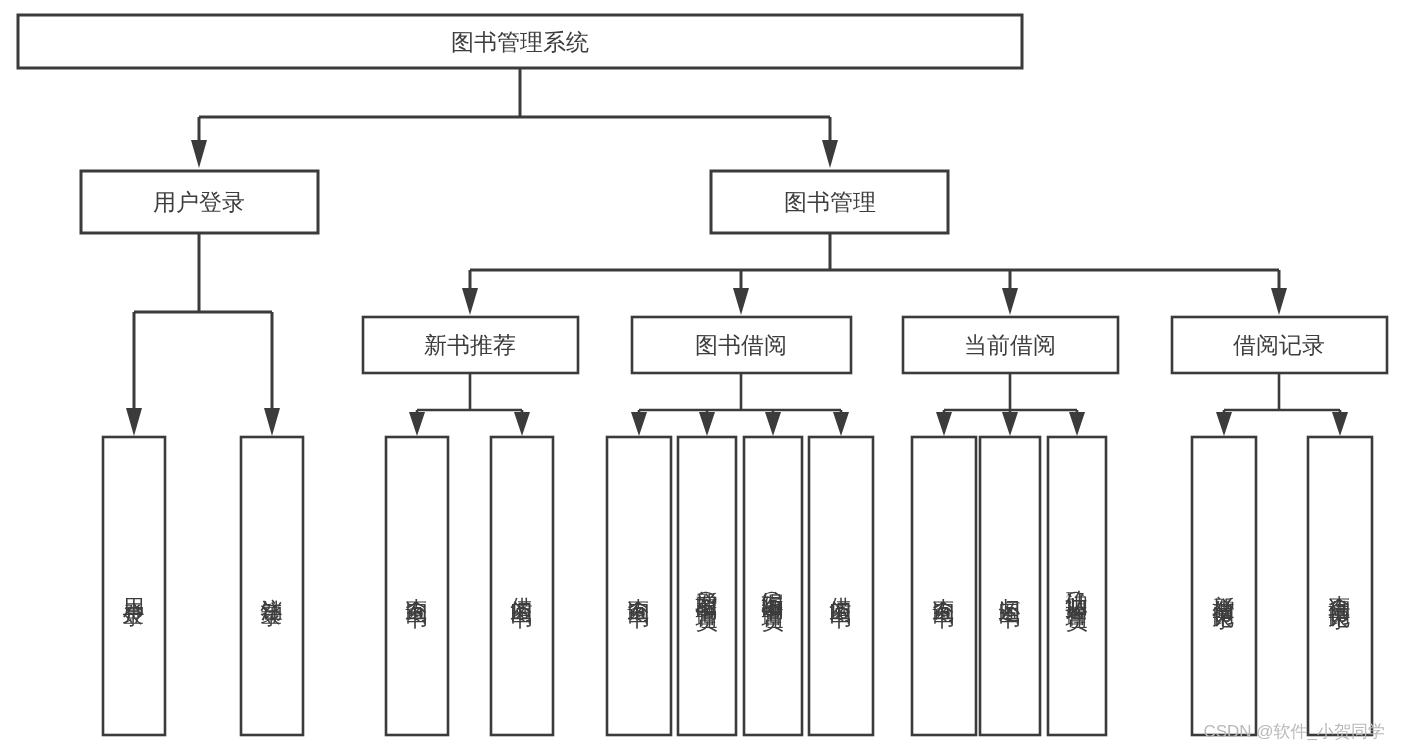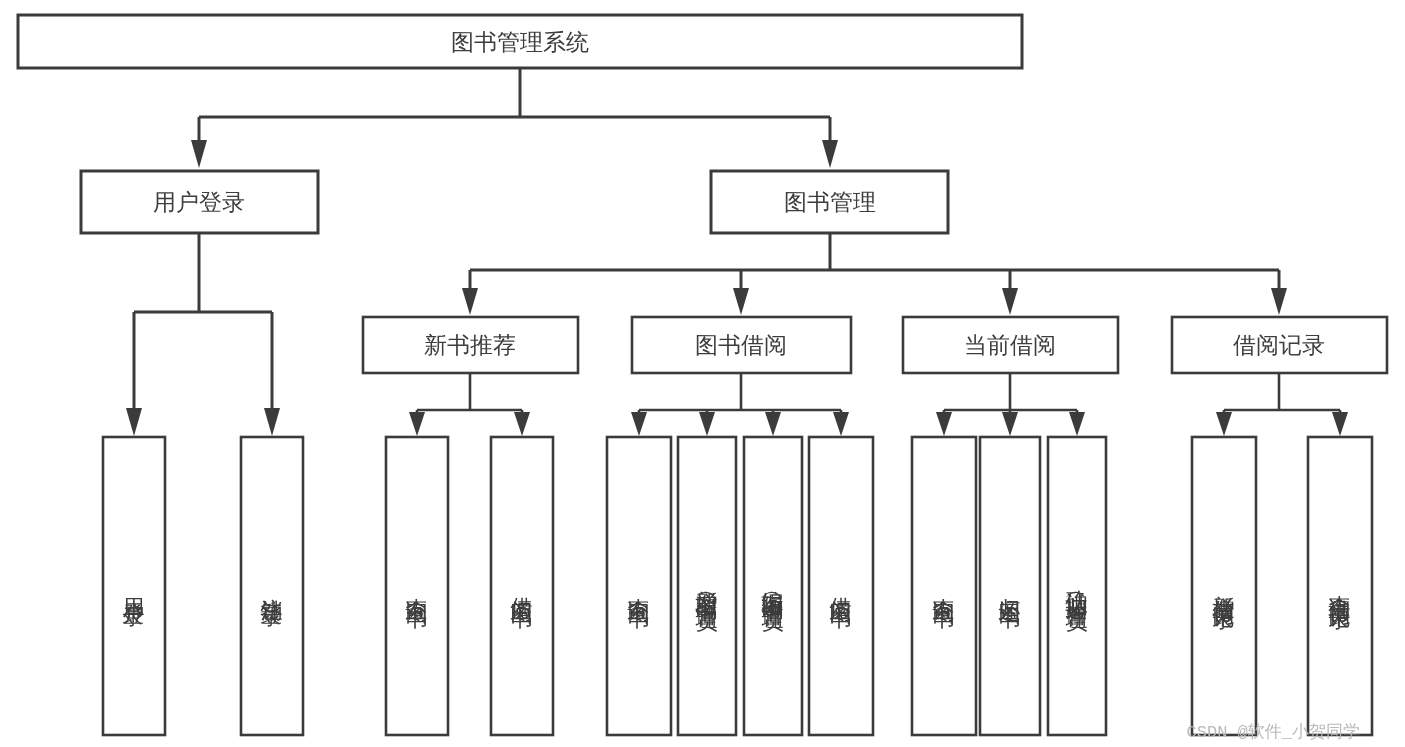--- a/index.html
+++ b/index.html
@@ -11,20 +11,21 @@
     width: 1405px;
     height: 747px;
     font-family: "DejaVu Sans", "Liberation Sans", sans-serif;
     overflow: hidden;
   }
   #diagram-root {
     position: relative;
     width: 1370px;
     height: 747px;
     background: #ffffff;
+    padding-left: 25px;
   }
   svg.flow {
     position: absolute;
     top: 0;
     left: 0;
     width: 1405px;
     height: 747px;
   }
   .node-rect {
     fill: #ffffff;
@@ -57,21 +58,21 @@
     font-size: 22px;
     writing-mode: vertical-rl;
     text-anchor: middle;
     dominant-baseline: central;
     letter-spacing: 3px;
   }
   .watermark {
     position: absolute;
     right: 10px;
     bottom: 4px;
-    font-family: Liberation Mono, monospace;
+    font-family: Liberation Sans, sans-serif;
     font-size: 17px;
     color: #b9b9b9;
     white-space: nowrap;
     user-select: none;
   }
 </style>
 </head>
 <body>
 
 <div id="diagram-root">

